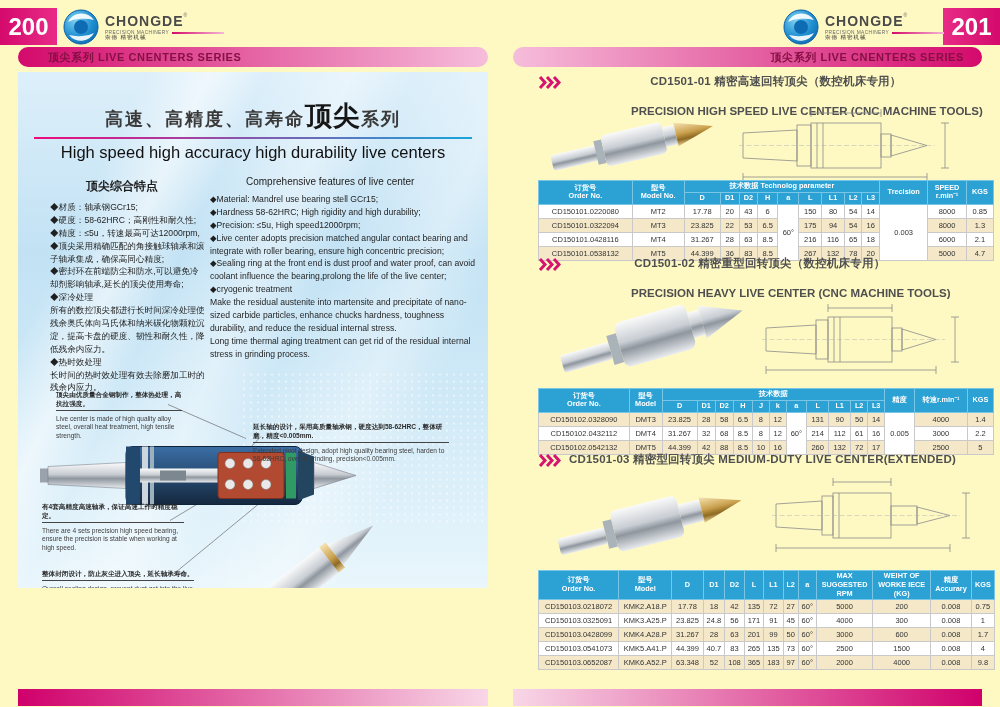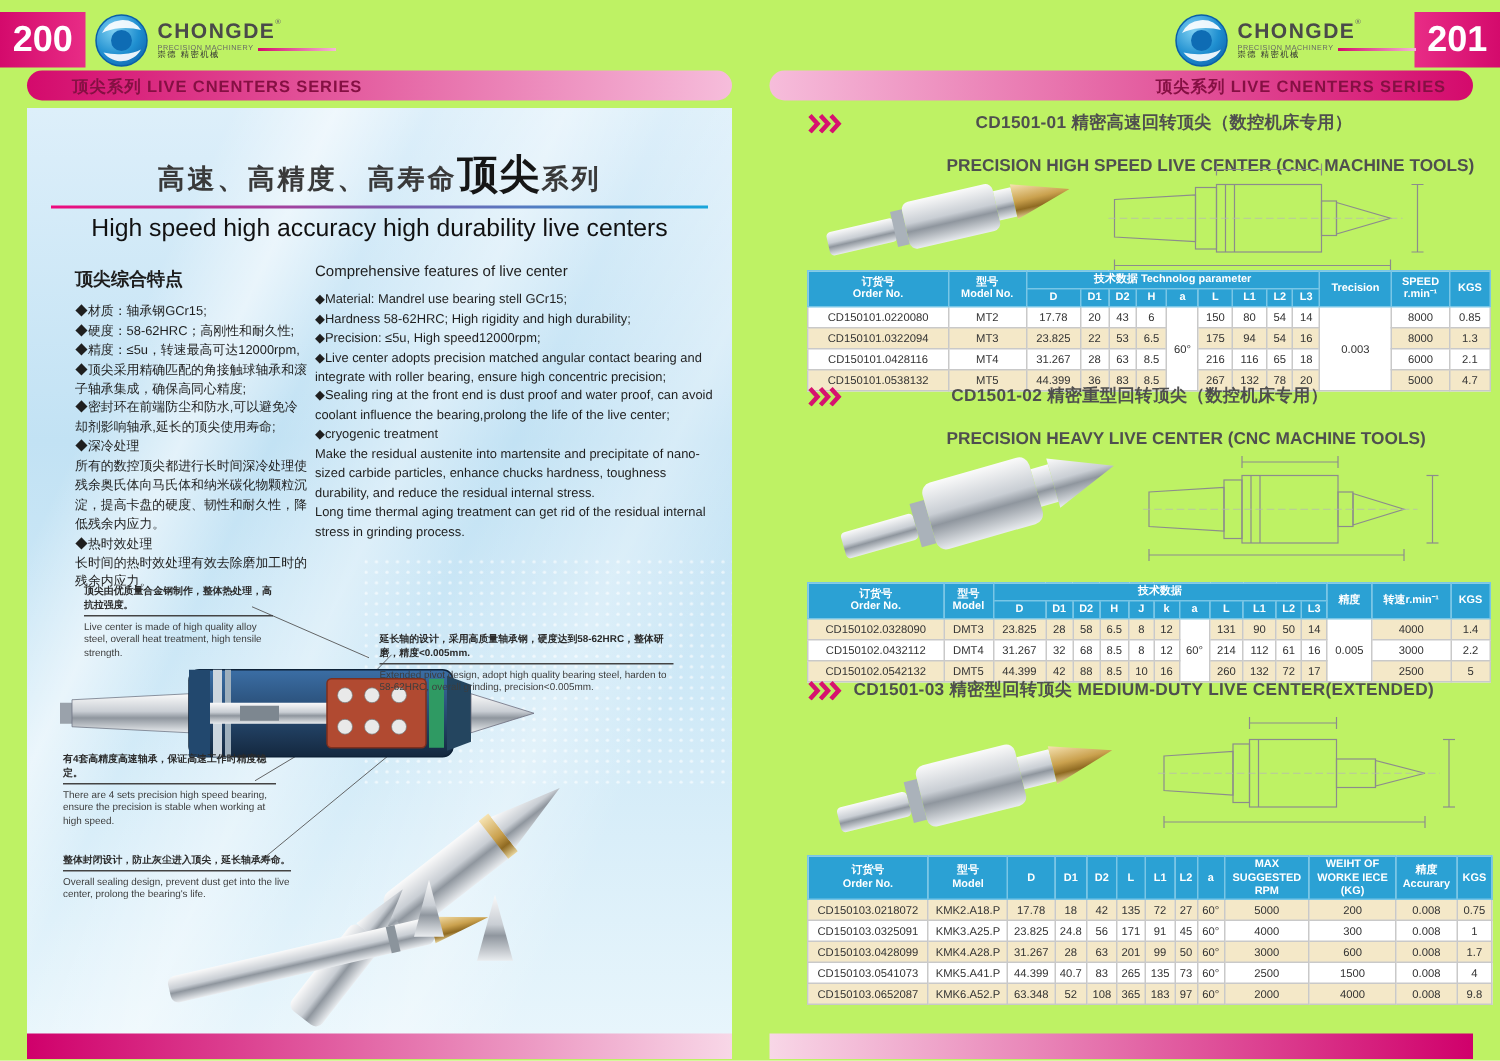--- a/index.html
+++ b/index.html
@@ -1,17 +1,17 @@
 <!DOCTYPE html>
 <html><head>
 <meta charset="utf-8">
 <style>
   * { margin:0; padding:0; box-sizing:border-box; }
   body { font-family:"Liberation Sans", sans-serif; background:#fff; }
-  .canvas { position:relative; width:1000px; height:707px; background:#bef264; overflow:hidden;padding-left:28px; }
+  .canvas { position:relative; width:1000px; height:707px; background:#fef9c3; overflow:hidden;padding-left:28px; }
 
   
   .corner-num { position:absolute; top:8px; width:57px; height:37px; color:#fff;
     font-size:24px; font-weight:bold; display:flex; align-items:center; justify-content:center; }
   .corner-num.left  { left:0;  background:linear-gradient(90deg,#d40a6c,#e82c86); }
   .corner-num.right { right:0; background:linear-gradient(90deg,#e82c86,#d40a6c); }
 
   
   .logo { position:absolute; top:4px; width:170px; height:46px; display:flex; gap:5px; align-items:center; }
   .logo.left  { left:62px; }
@@ -29,35 +29,35 @@
     font-size:11px; font-weight:bold; color:#851043; letter-spacing:.6px;border-radius:10px; }
   .series-bar.left  { left:18px;  width:470px; background:linear-gradient(90deg,#d40a6c,#f6bddb); padding-left:30px; }
   .series-bar.right { left:513px; width:469px; background:linear-gradient(90deg,#f6bddb,#d40a6c); justify-content:flex-end; padding-right:18px; }
 
   
   .bottom-bar { position:absolute; top:689px; height:17px; }
   .bottom-bar.left  { left:18px;  width:470px; background:linear-gradient(90deg,#d0006b,#f8d7e7); }
   .bottom-bar.right { left:513px; width:469px; background:linear-gradient(90deg,#f8d7e7,#d0006b); }
 
   
-  .panel { position:absolute; left:18px; top:72px; width:470px; height:634px;
+  .panel { position:absolute; left:18px; top:72px; width:470px; height:516px;
     background:linear-gradient(180deg,#ddeffa 0%,#c2e2f4 35%,#cfe9f7 62%,#e9f6fc 100%); overflow:hidden; }
   .panel::before { content:''; position:absolute; inset:0;
     background:linear-gradient(115deg, rgba(255,255,255,0) 18%, rgba(255,255,255,.55) 27%,
       rgba(255,255,255,0) 35%, rgba(255,255,255,.4) 47%, rgba(255,255,255,0) 56%,
       rgba(255,255,255,.35) 70%, rgba(255,255,255,0) 80%); pointer-events:none; }
   .panel-title { position:relative; text-align:center; padding-top:26px; }
   .t-cn { font-size:18px; font-weight:bold; color:#3a3a3a; letter-spacing:2px; }
   .t-cn .em { font-size:27px; font-weight:900; color:#161616; letter-spacing:1px; }
   .rule { width:438px; height:2px; margin:3px auto 4px;
     background:linear-gradient(90deg,#ef0a7e,#19a6db); }
   .t-en { font-size:16.5px; color:#111; }
 
   .feat { position:absolute; list-style:none; }
-  .feat h3 { margin-bottom:6px; color:#1d1d1d; }
+  .feat h3 { margin-bottom:6px; color:#1d1d1d;margin-left:36px; }
   .feat-cn { left:32px; top:106px; width:155px; }
   .feat-cn h3 { font-size:12px; }
   .feat-en { left:192px; top:104px; width:266px; }
   .feat-en h3 { font-size:10px; font-weight:normal; }
   .feat li { font-size:8.6px; color:#1f1f1f; line-height:1.5; }
 
   .illus { position:absolute; left:0; top:300px; width:470px; height:313px; }
 
   .callout { position:absolute; line-height:1.35; }
   .callout .cn { display:inline-block; font-size:6.6px; font-weight:bold; color:#2b2b2b;

